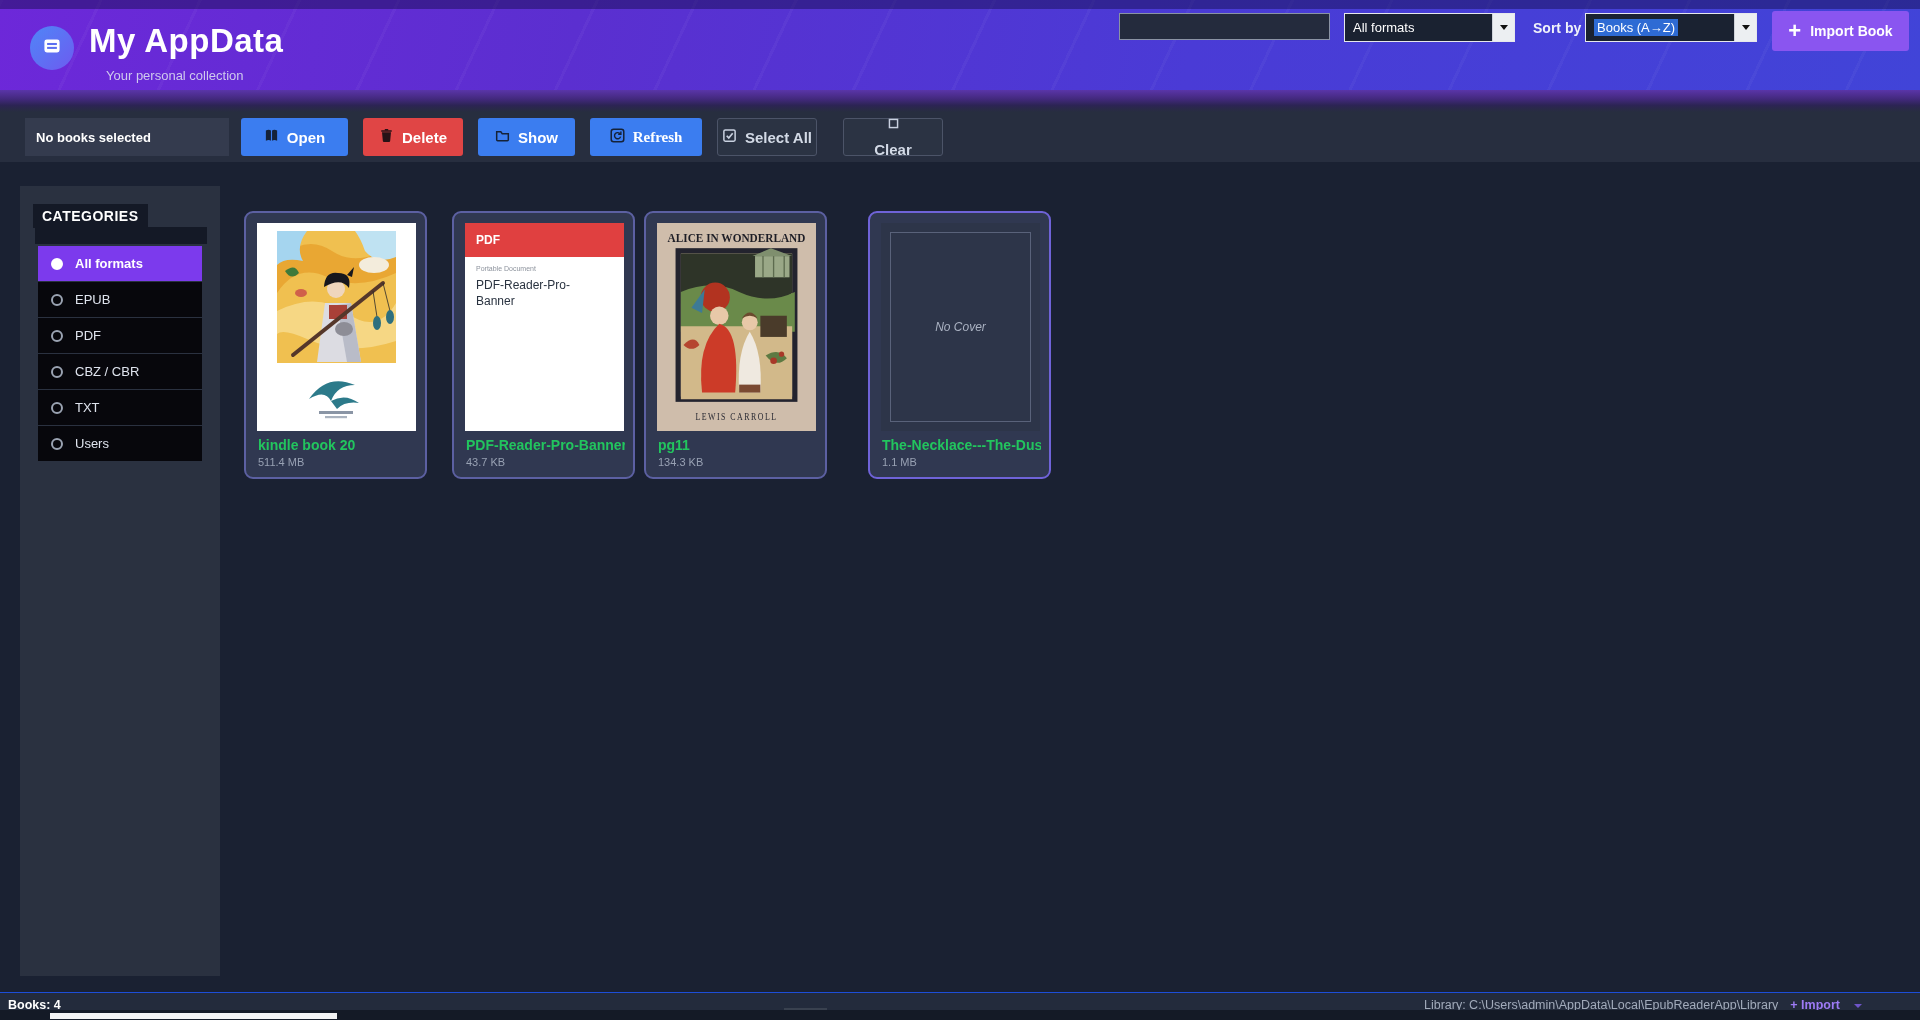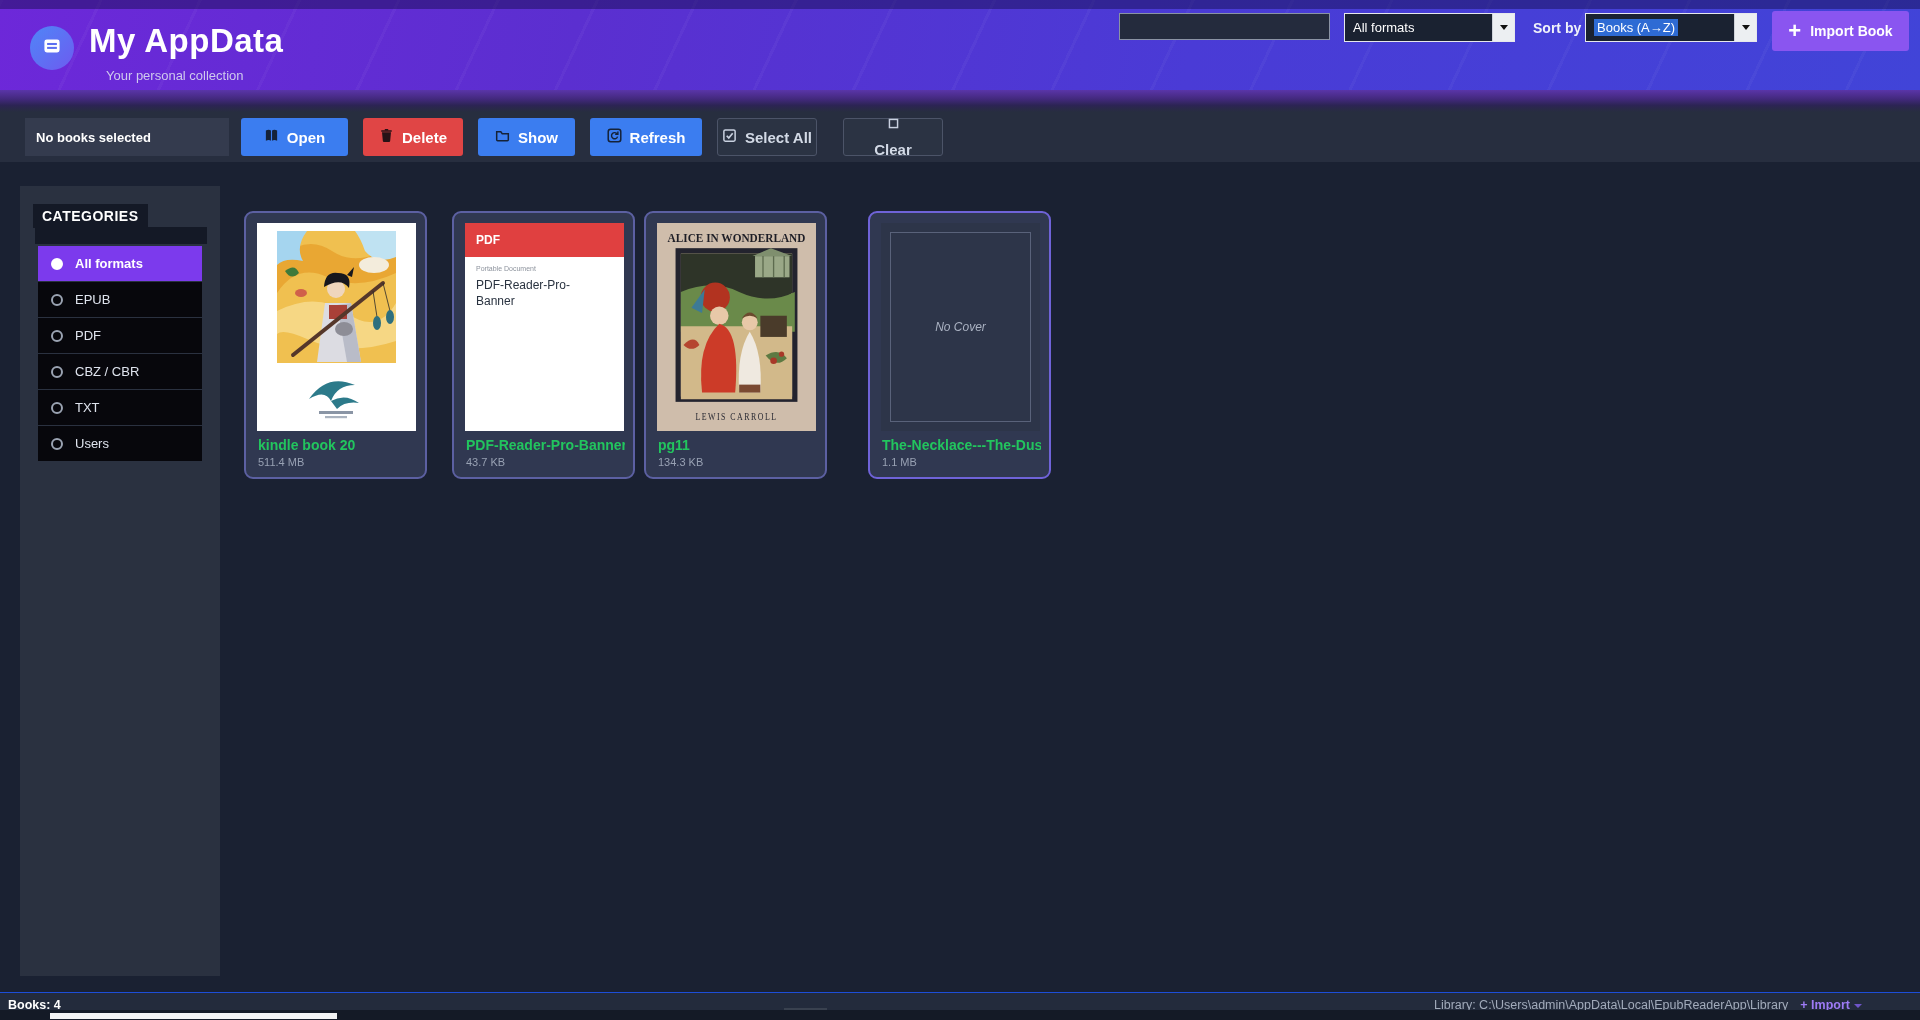--- a/index.html
+++ b/index.html
@@ -54,21 +54,21 @@
   .tbtn { position:absolute; top:6px; height:38px; border:none; border-radius:3px; font-size:15px;
     font-weight:bold; color:#fff; display:flex; align-items:center; justify-content:center; gap:8px;
     cursor:pointer; font-family:inherit; }
   .tbtn svg { flex:0 0 auto; }
   .btn-blue { background:#3b7df0; }
   .btn-red  { background:#e04545; }
   .btn-dark { background:#2b3343; border:1px solid #4c5468; color:#d3dae6; }
   .btn-open    { left:241px; width:107px; }
   .btn-delete  { left:363px; width:100px; }
   .btn-show    { left:478px; width:97px;  }
-  .btn-refresh { left:590px; width:112px; }
+  .btn-refresh { left:590px; width:112px;font-family:Liberation Serif, serif; }
   .btn-selall  { left:717px; width:100px; }
   .btn-clear   { left:843px; width:100px;flex-direction:column; }
 
   
   .sidebar { position:absolute; left:20px; top:186px; width:200px; height:790px; background:#2a3140; }
   .cat-strip { position:absolute; left:15px; top:41px; width:172px; height:17px; background:#141926; }
   .cat-heading { position:absolute; left:13px; top:18px; background:#141926; color:#ffffff;
     font-size:14px; font-weight:bold; letter-spacing:0.5px; padding:4px 9px;text-align:right; }
   .cat-list { position:absolute; left:18px; top:60px; width:164px; display:flex; flex-direction:column; gap:1px; }
   .cat-item { height:35px; background:#07070c; color:#dfe4ee; font-size:13px; display:flex;
@@ -105,21 +105,21 @@
     display:flex; align-items:center; justify-content:center; }
   .nocover-text { font-style:italic; font-size:12px; color:#aab2c2; }
 
   
   .statusbar { position:absolute; left:0; top:992px; width:1920px; height:28px; background:#232b3c;
     border-top:1px solid #1d4ed8; }
   .books-count { position:absolute; left:8px; top:5px; color:#ffffff; font-size:12.5px; font-weight:bold; }
   .status-right { position:absolute; right:58px; top:5px; display:flex; align-items:flex-end; gap:12px; }
   .library-path { color:#a2abbb; font-size:12.5px; }
   .import-link { color:#9d7bf5; font-size:12.5px; font-weight:bold; cursor:pointer; display:flex;
-    align-items:center; gap:4px; }
+    align-items:center; gap:14px; }
   .mini-caret { width:0; height:0; border-left:4px solid transparent; border-right:4px solid transparent;
     border-top:4px solid #6f55c8; margin-top:2px; }
   .status-frag { position:absolute; left:784px; top:15px; width:43px; height:8px; background:#39414f; }
 
   .bottom-strip { position:absolute; left:0; top:1010px; width:1920px; height:10px; background:#141a26; }
   .hscroll-thumb { position:absolute; left:50px; top:3px; width:287px; height:6px; background:#f2f2f2; cursor:pointer; }
 </style>
 </head>
 <body>
 

